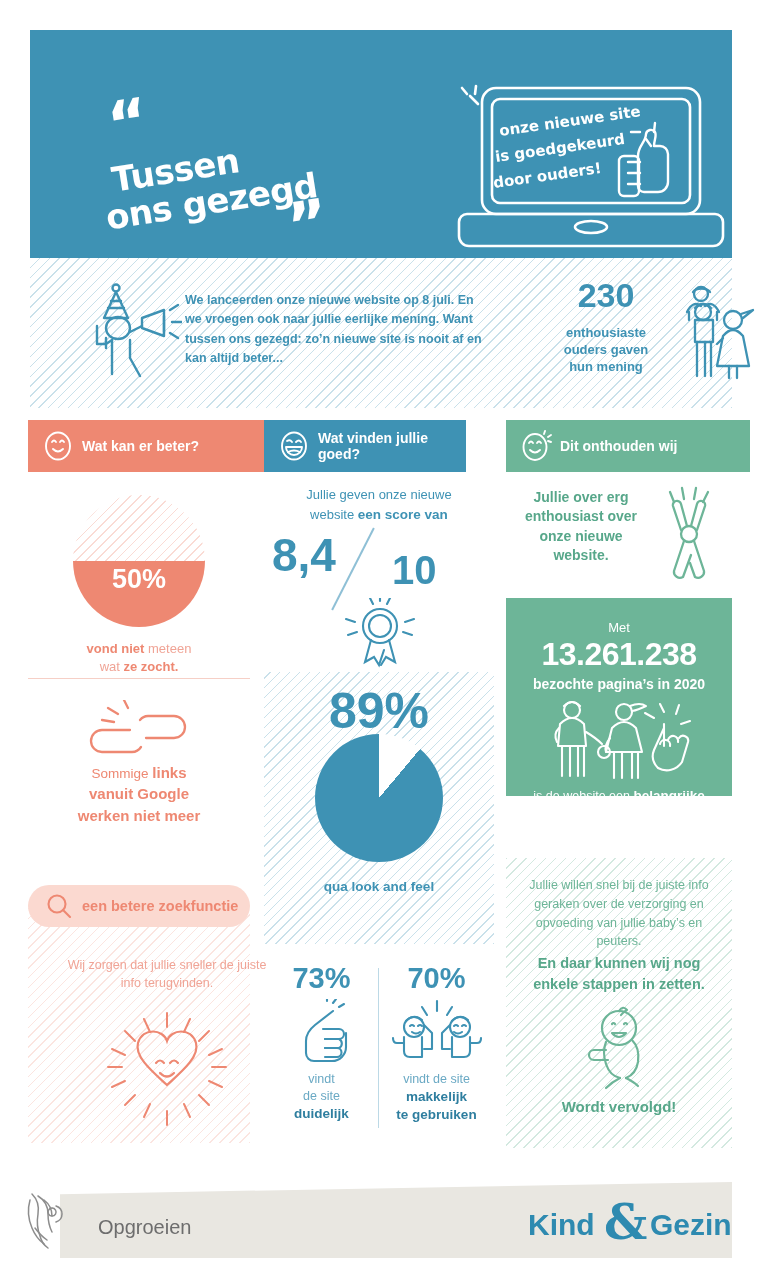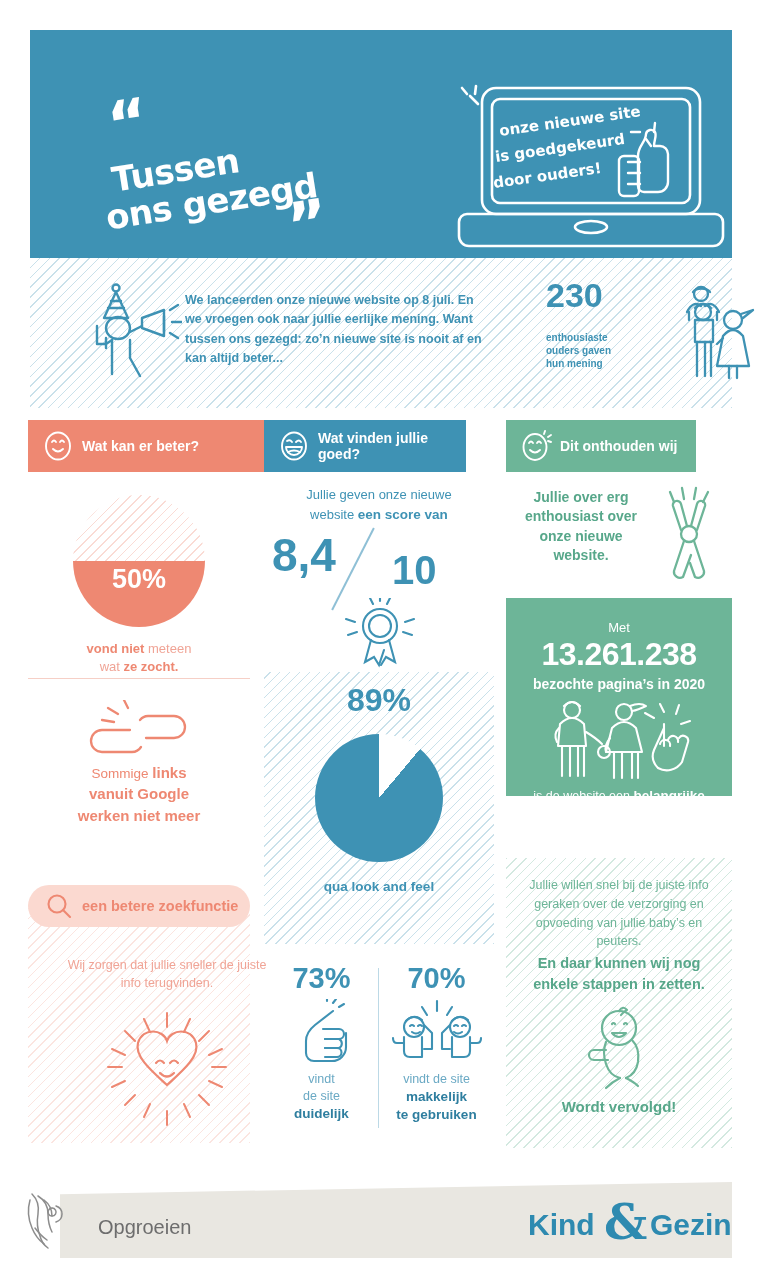--- a/index.html
+++ b/index.html
@@ -49,31 +49,31 @@
 
   .laptop{position:absolute;left:412px;top:40px;width:300px;height:200px;}
 
   
   .intro{position:absolute;left:30px;top:258px;width:702px;height:150px;}
   .intro-text{
     position:absolute;left:155px;top:33px;width:300px;
     color:#3e92b4;font-weight:bold;font-size:12.5px;line-height:1.55;
   }
   .megaphone{position:absolute;left:62px;top:22px;width:90px;height:105px;}
-  .count-wrap{position:absolute;left:516px;top:20px;width:120px;text-align:left;}
+  .count-wrap{position:absolute;left:516px;top:20px;width:120px;text-align:center;}
   .count-num{color:#3e92b4;font-weight:bold;font-size:34px;line-height:1.05;}
-  .count-lbl{color:#3e92b4;font-weight:bold;font-size:10px;line-height:1.32;margin-top:17px;}
+  .count-lbl{color:#3e92b4;font-weight:bold;font-size:13px;line-height:1.32;margin-top:10px;}
   .family-icon{position:absolute;left:645px;top:24px;width:82px;height:98px;}
 
   
   .colhead{position:absolute;top:420px;height:52px;display:flex;align-items:center;}
   .colhead .lbl{color:#fff;font-weight:bold;font-size:14px;margin-left:8px;}
   .ch-1{left:28px;width:249px;background:#ee8872;}
   .ch-2{left:264px;width:202px;background:#3e92b4;}
-  .ch-3{left:506px;width:190px;background:#6db598;}
+  .ch-3{left:506px;width:244px;background:#6db598;}
   .smiley{margin-left:14px;width:32px;height:32px;flex:0 0 32px;}
 
   
   .panel{position:absolute;}
 
   
   .c1{left:28px;width:222px;}
 
   .pie50-wrap{position:absolute;left:73px;top:495px;width:132px;height:132px;}
   .pie50{
@@ -112,21 +112,21 @@
     color:#3e92b4;font-size:13px;line-height:1.5;text-align:center;}
   .score-head b{font-weight:bold;font-size:13.5px;}
   .score-big{position:absolute;left:272px;top:528px;color:#3e92b4;font-weight:bold;font-size:46px;}
   .score-den{position:absolute;left:392px;top:548px;color:#3e92b4;font-weight:bold;font-size:40px;}
   .score-slash{position:absolute;left:352px;top:523px;width:2px;height:92px;
     background:#8fc0d6;transform:rotate(27deg);transform-origin:center;}
   .medal-icon{position:absolute;left:345px;top:598px;width:70px;height:72px;}
 
   .pie89-panel{position:absolute;left:264px;top:672px;width:230px;height:272px;}
   .pie89-num{position:absolute;left:0;top:10px;width:230px;text-align:center;
-    color:#3e92b4;font-weight:bold;font-size:32px;}
+    color:#3e92b4;font-weight:bold;font-size:50px;}
   .pie89{position:absolute;left:51px;top:62px;width:128px;height:128px;border-radius:50%;
     background:conic-gradient(#ffffff 0deg 40deg, #3e92b4 40deg 360deg);}
   .pie89-cap{position:absolute;left:8px;top:205px;width:214px;text-align:center;
     color:#3e92b4;font-size:12.5px;line-height:1.45;}
   .pie89-cap b{font-weight:bold;font-size:13.5px;}
 
   .twostat{position:absolute;left:264px;top:960px;width:230px;height:188px;display:flex;}
   .twostat .cell{width:115px;position:relative;text-align:center;}
   .twostat .vline{position:absolute;left:114px;top:8px;width:1px;height:160px;background:#bcd9e6;}
   .ts-num{color:#3e92b4;font-weight:bold;font-size:29px;margin-top:2px;}

